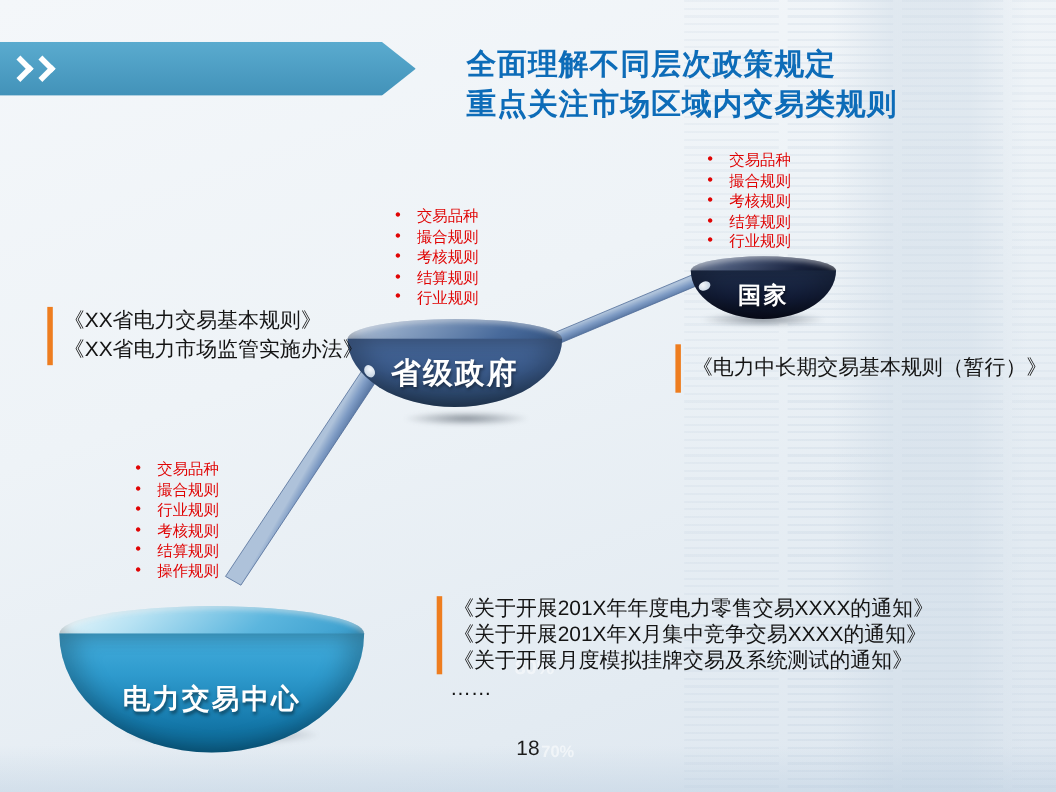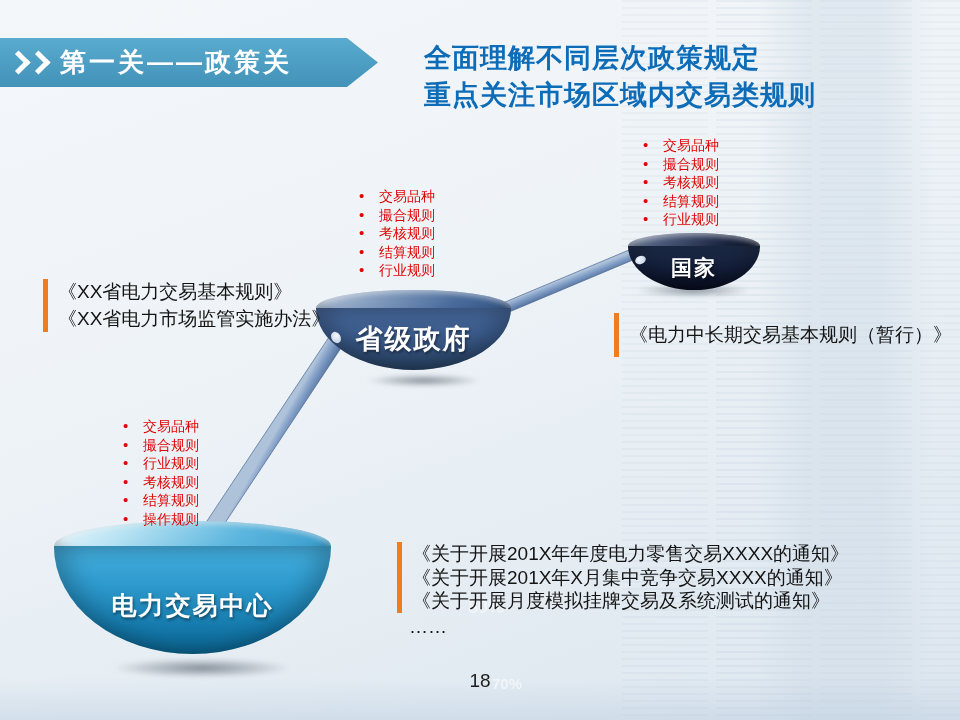--- a/index.html
+++ b/index.html
@@ -63,21 +63,21 @@
   .bowl-national .bowl-label{font-size:21px;}
   .shadow-national{left:636px;top:284px;width:115px;height:13px;}
 
   .bowl-provincial{left:316px;top:290px;width:195px;height:100px;}
   .bowl-provincial .bowl-rim{height:36px;background:linear-gradient(140deg,#b7c6db 0%,#8ba3c3 25%,#486a9b 65%,#30507e 100%);}
   .bowl-provincial .bowl-body{top:18px;height:62px;border-radius:0 0 98px 98px/0 0 62px 62px;
     background:linear-gradient(180deg,#48699c 0%,#3a5a8a 45%,#263f5e 100%);}
   .bowl-provincial .bowl-label{font-size:27px;}
   .shadow-provincial{left:366px;top:374px;width:116px;height:13px;}
 
-  .bowl-center{left:54px;top:521px;width:277px;height:135px;}
+  .bowl-center{left:54px;top:551px;width:277px;height:135px;}
   .bowl-center .bowl-rim{height:50px;background:linear-gradient(140deg,#eef9fd 0%,#b7e2f3 25%,#5cb6de 60%,#2f96c8 100%);}
   .bowl-center .bowl-body{top:25px;height:108px;border-radius:0 0 139px 139px/0 0 108px 108px;
     background:linear-gradient(180deg,#45aedd 0%,#2e9acd 35%,#1579ab 75%,#0b648f 100%);padding-top:10px;box-sizing:border-box;}
   .bowl-center .bowl-label{font-size:25px;}
   .shadow-center{left:112px;top:658px;width:180px;height:20px;}
 
   
   .bullets{position:absolute;margin:0;padding:0;list-style:none;
     color:#e00505;font-size:14px;line-height:18.5px;}
   .bullets li{position:relative;padding-left:22px;white-space:nowrap;}
@@ -207,21 +207,20 @@
       <p class="doc-line">《关于开展月度模拟挂牌交易及系统测试的通知》</p>
     </div>
     <div class="doc-more">……</div>
   </div>
 
   <div class="banner">
     <span class="chev-wrap">
       <span class="chev"></span>
       <span class="chev"></span>
     </span>
-    <span class="banner-label">第一关——政策关</span>
   </div>
 
   <div class="main-title">
     <div>全面理解不同层次政策规定</div>
     <div>重点关注市场区域内交易类规则</div>
   </div>
 
   <div class="page-number">18</div>
 
 </div>

